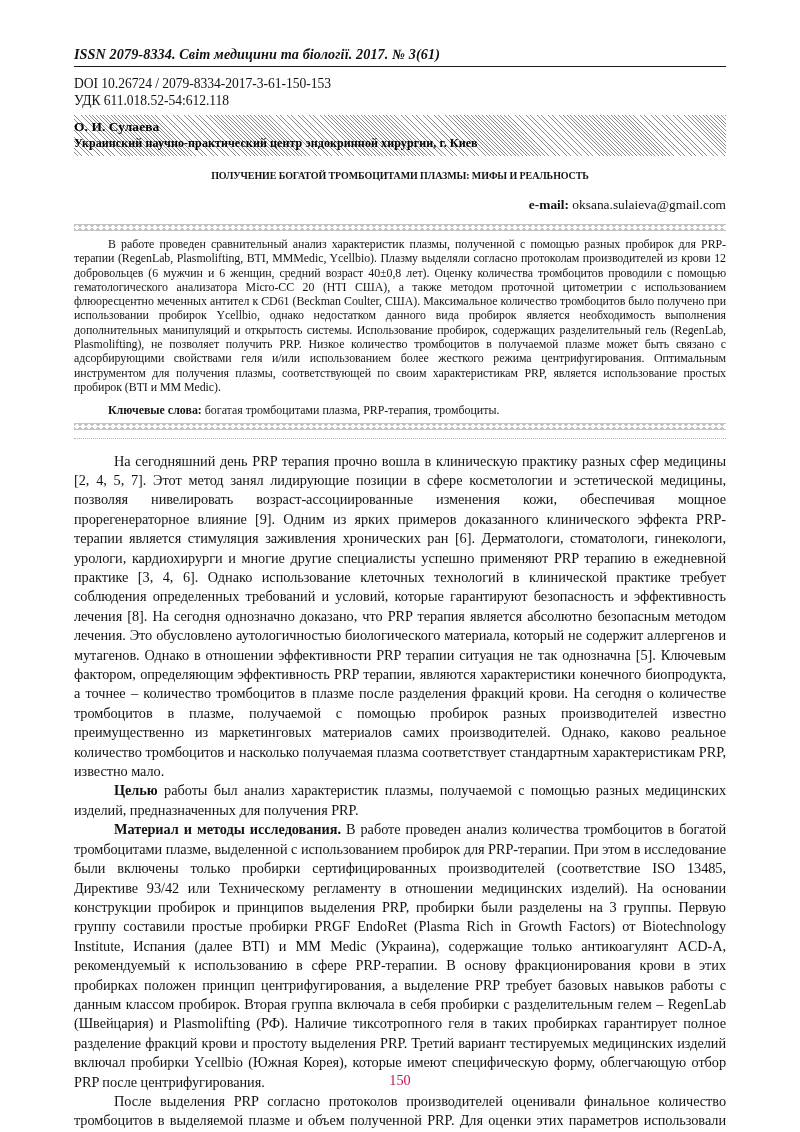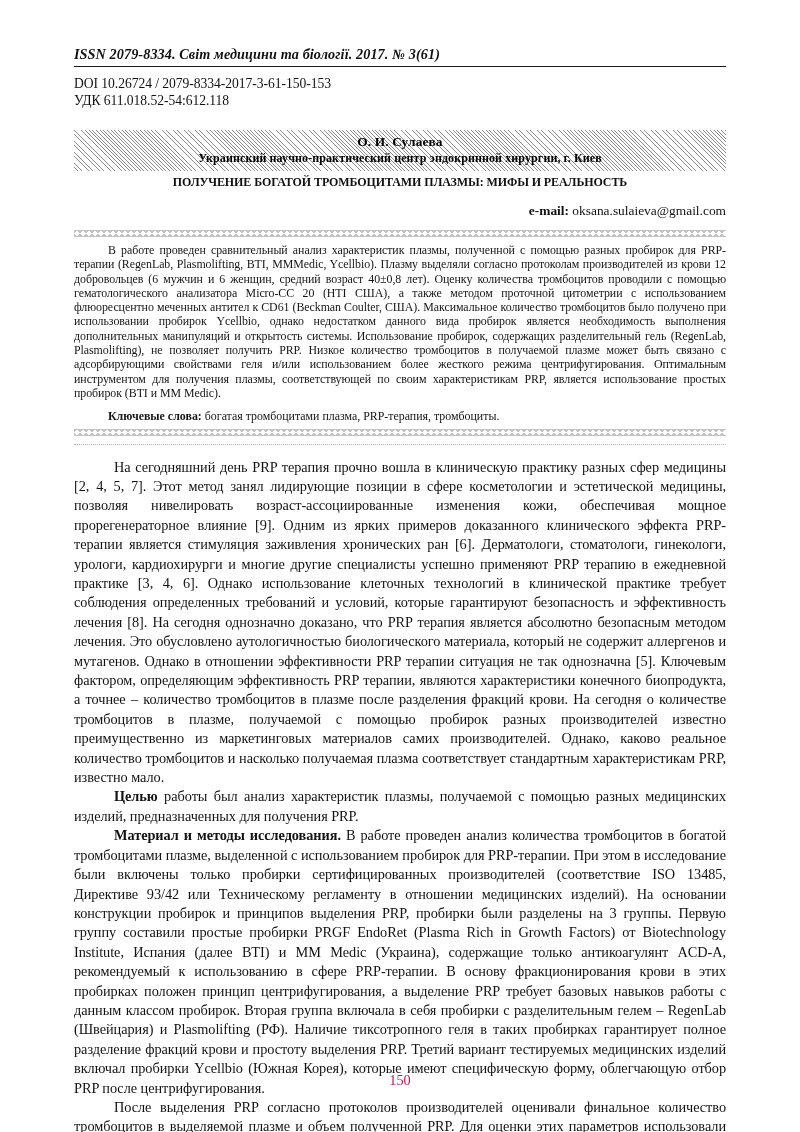--- a/index.html
+++ b/index.html
@@ -54,52 +54,52 @@
     font-weight: normal;
     font-size: 13.6px;
     line-height: 16.5px;
     letter-spacing: -0.05px;
     color: #111;
   }
   .doi-block div { white-space: nowrap; }
 
   
   .hatch-band {
-    margin-top: 21px;
+    margin-top: 6px;
     width: 652px;
     padding: 3px 0 4px 0;
     box-sizing: border-box;
     background-image: repeating-linear-gradient(
       45deg,
       #8d8d8d 0px, #8d8d8d 0.6px,
       #ffffff 0.6px, #ffffff 2.6px
     );
-    text-align: center;
+    text-align: left;
   }
   .author-name {
     font-weight: bold;
     font-size: 13.4px;
     line-height: 17px;
     color: #000;
     letter-spacing: 0.1px;
   }
   .affiliation {
     font-weight: bold;
     font-size: 12px;
     line-height: 17px;
     color: #000;
     letter-spacing: 0.1px;
   }
 
   
   .article-title {
-    margin-top: 2px;
+    margin-top: 11px;
     text-align: center;
     font-weight: bold;
-    font-size: 12px;
+    font-size: 10px;
     line-height: 18px;
     letter-spacing: -0.1px;
     color: #111;
   }
 
   .email-line {
     margin-top: 12px;
     text-align: right;
     font-size: 13.4px;
     color: #111;

